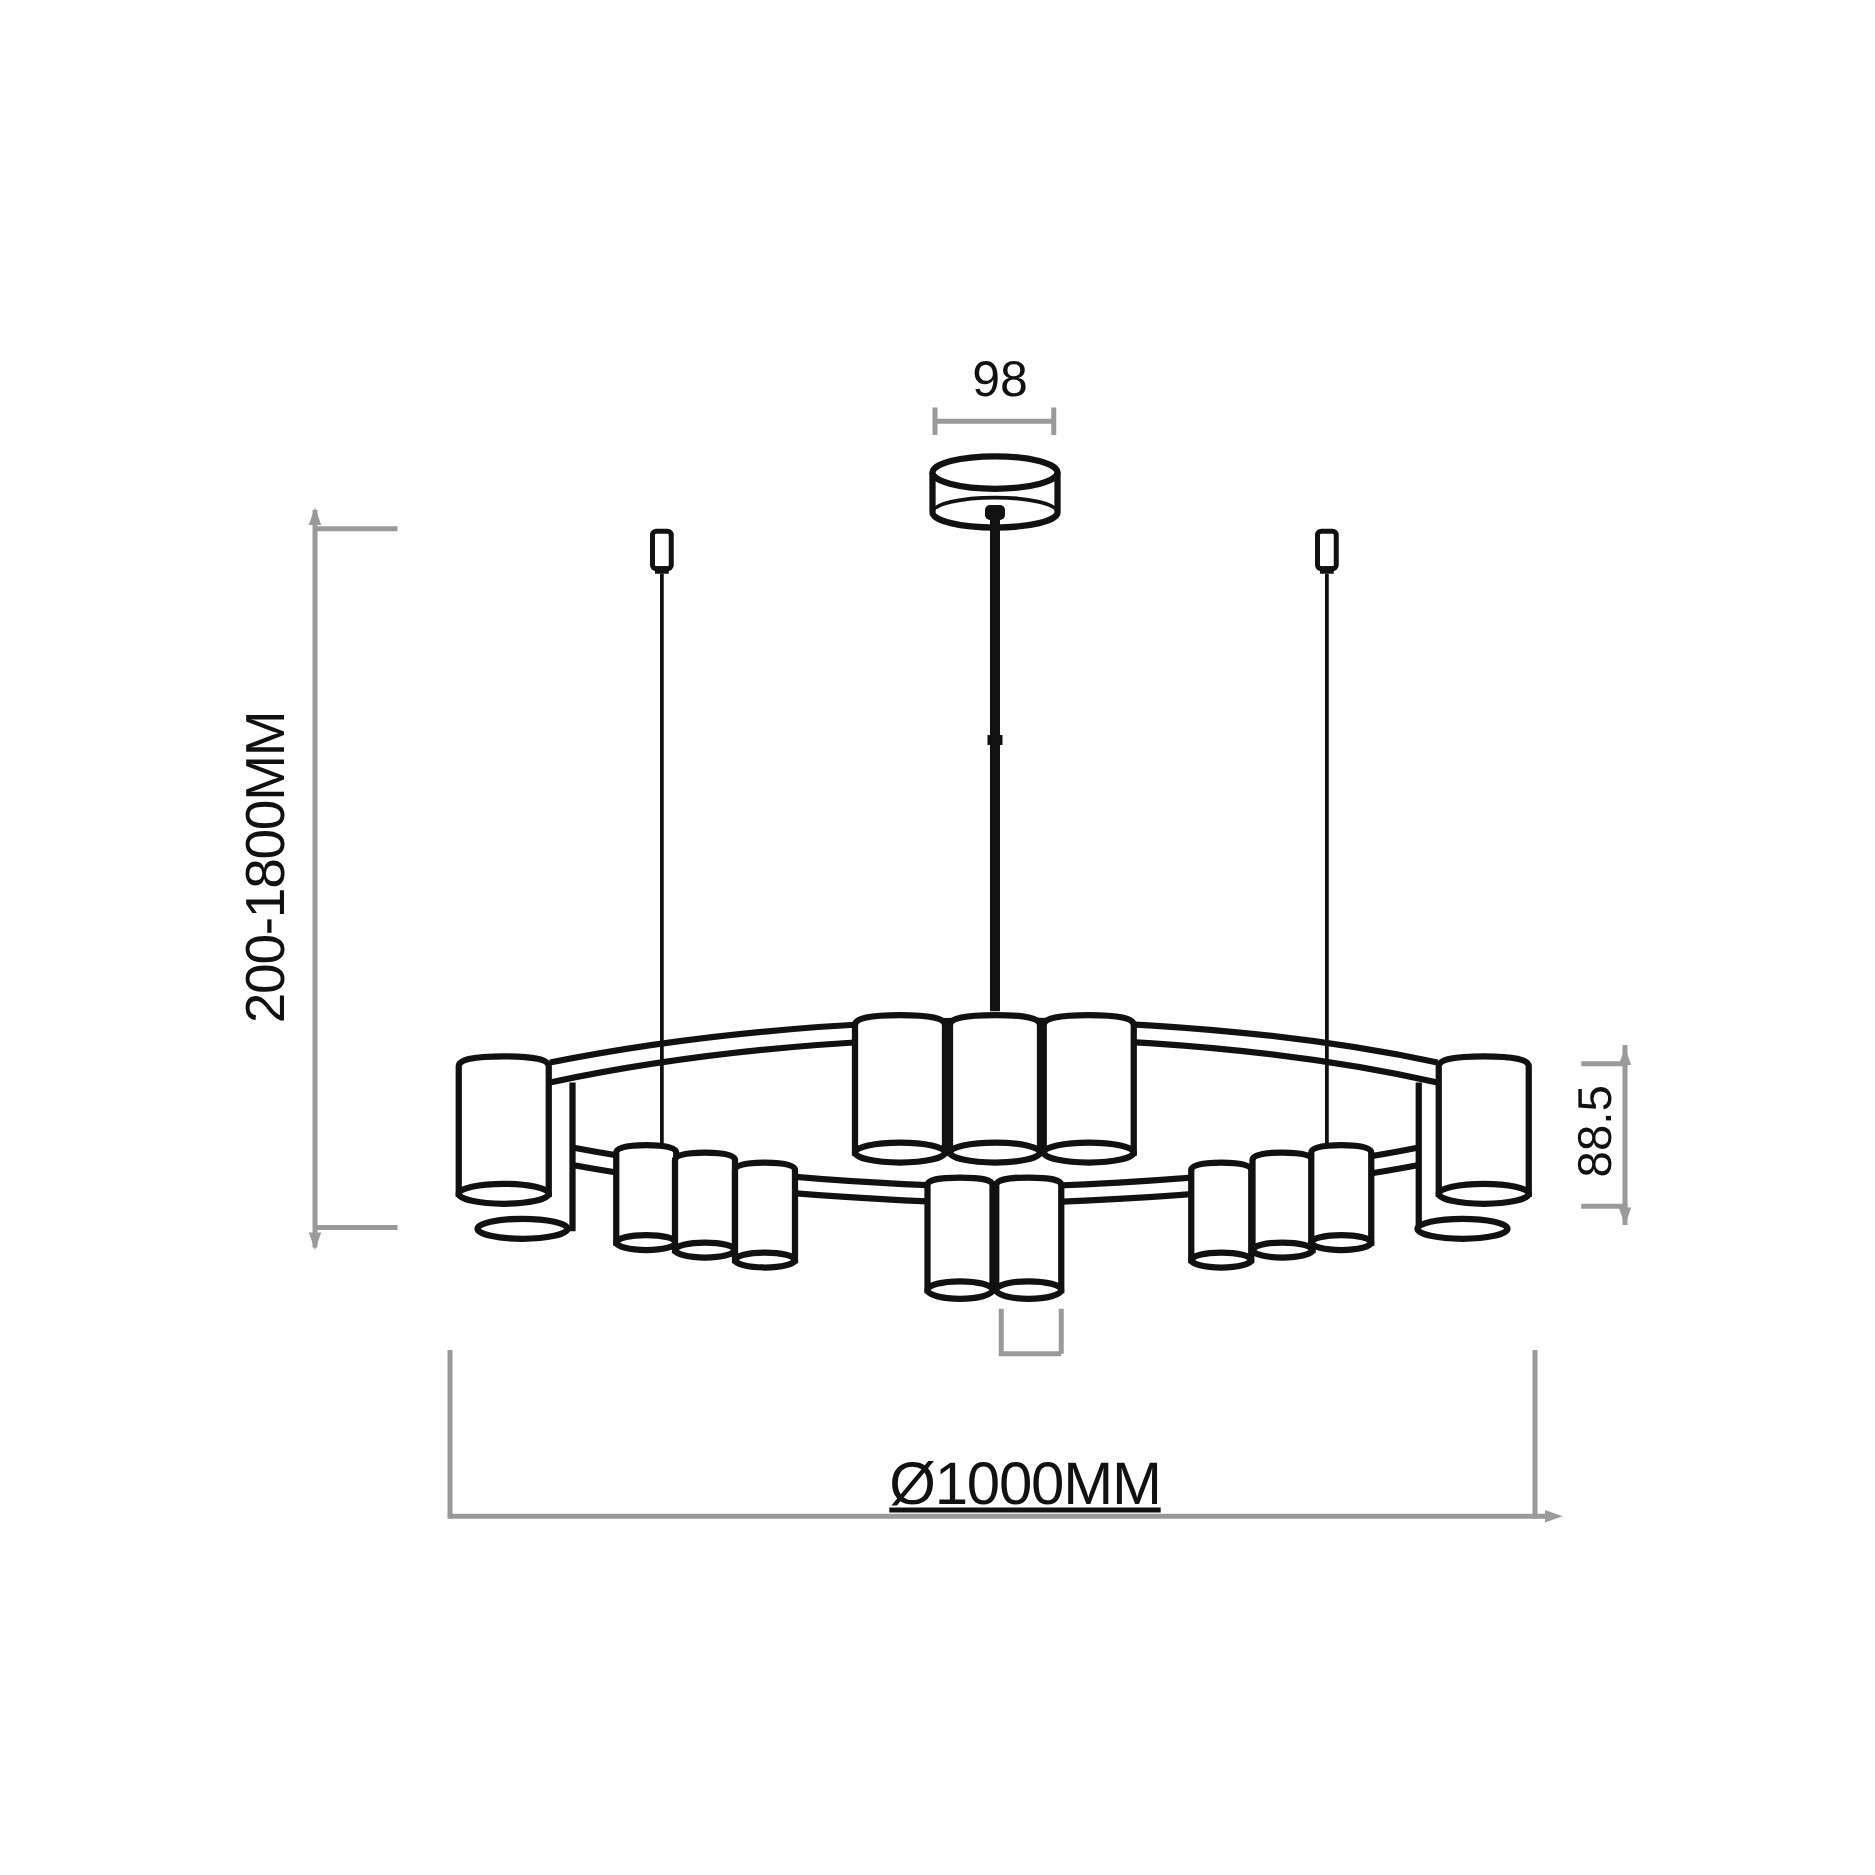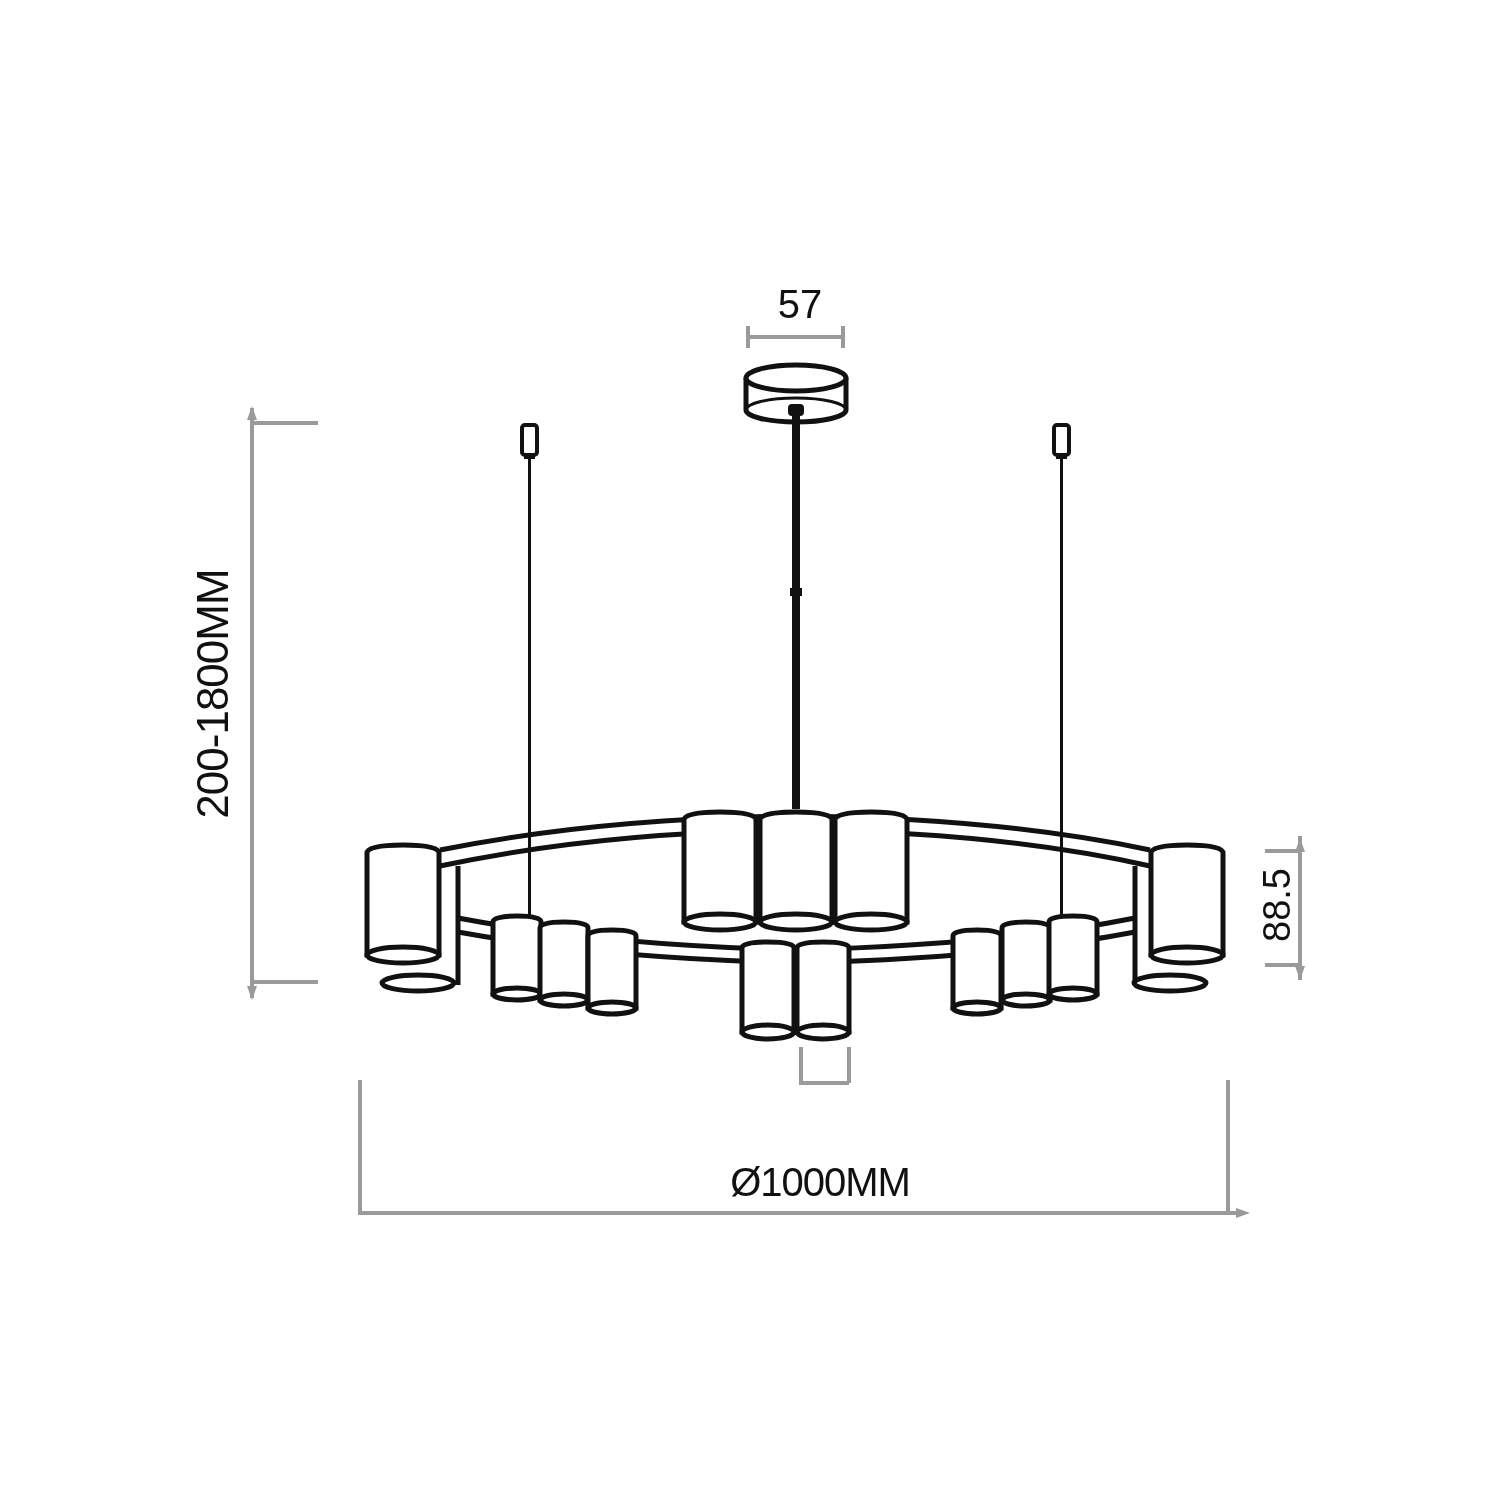--- a/index.html
+++ b/index.html
@@ -2,21 +2,21 @@
 <html><head>
 <meta charset="utf-8">
 <style>
   html, body { margin: 0; padding: 0; background: #ffffff; }
   body { width: 1500px; height: 1500px; position: relative; overflow: hidden; font-family: "Liberation Sans", sans-serif; }
   svg { position: absolute; left: 0; top: 0; }
   .lbl { position: absolute; color: #111; font-family: "Liberation Sans", sans-serif; white-space: nowrap; }
   .lbl-top { left: 760px; top: 282px; font-size: 40px; width: 80px; text-align: center; }
   .lbl-height { left: 213px; top: 694px; font-size: 44px; transform: translate(-50%, -50%) rotate(-90deg); transform-origin: center; letter-spacing: -1px; }
   .lbl-ring { left: 1277px; top: 905px; font-size: 38px; transform: translate(-50%, -50%) rotate(-90deg); transform-origin: center; }
-  .lbl-dia { left: 700px; top: 1160px; font-size: 40px; width: 240px; text-align: center; letter-spacing: -1px; }
+  .lbl-dia { left: 700px; top: 1160px; font-size: 48px; width: 240px; text-align: center; letter-spacing: -1px; text-decoration: underline; }
   .dim { stroke: #9a9a9a; stroke-width: 4; fill: none; }
   .ink { stroke: #111; stroke-width: 5; fill: #fff; }
   .ink-thin { stroke: #111; stroke-width: 3; fill: none; }
   .ring { stroke: #111; stroke-width: 5; fill: none; }
 </style>
 </head>
 <body>
 
 <svg width="1500" height="1500" viewBox="0 0 1500 1500">
 
@@ -149,16 +149,16 @@
   </g>
 
   <g>
     <line class="dim" x1="360" y1="1080" x2="360" y2="1215"></line>
     <line class="dim" x1="1228" y1="1080" x2="1228" y2="1215"></line>
     <line class="dim" x1="360" y1="1213" x2="1244" y2="1213"></line>
     <path d="M1250 1213 L1236 1208 V1218 Z" fill="#9a9a9a"></path>
   </g>
 </svg>
 
-<div class="lbl lbl-top">57</div>
+<div class="lbl lbl-top">98</div>
 <div class="lbl lbl-height">200-1800MM</div>
 <div class="lbl lbl-ring">88.5</div>
 <div class="lbl lbl-dia">Ø1000MM</div>
 
 </body></html>

